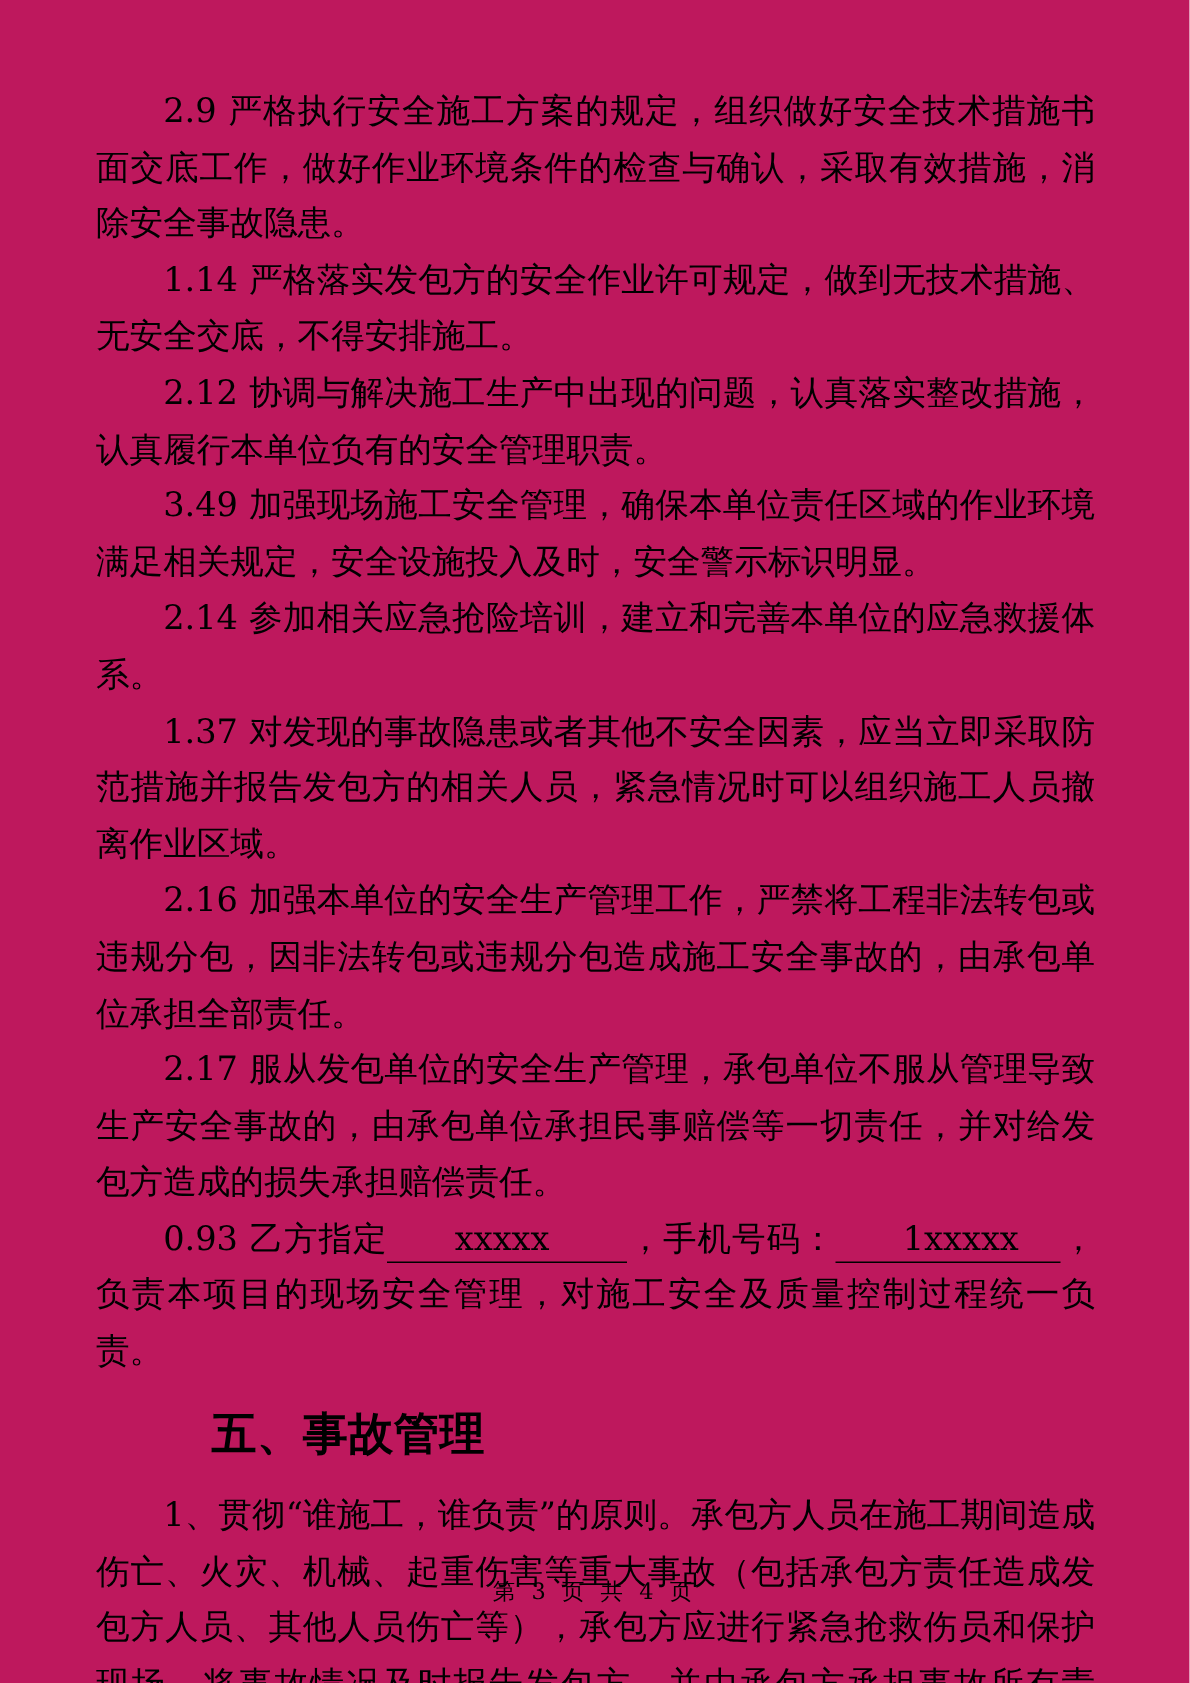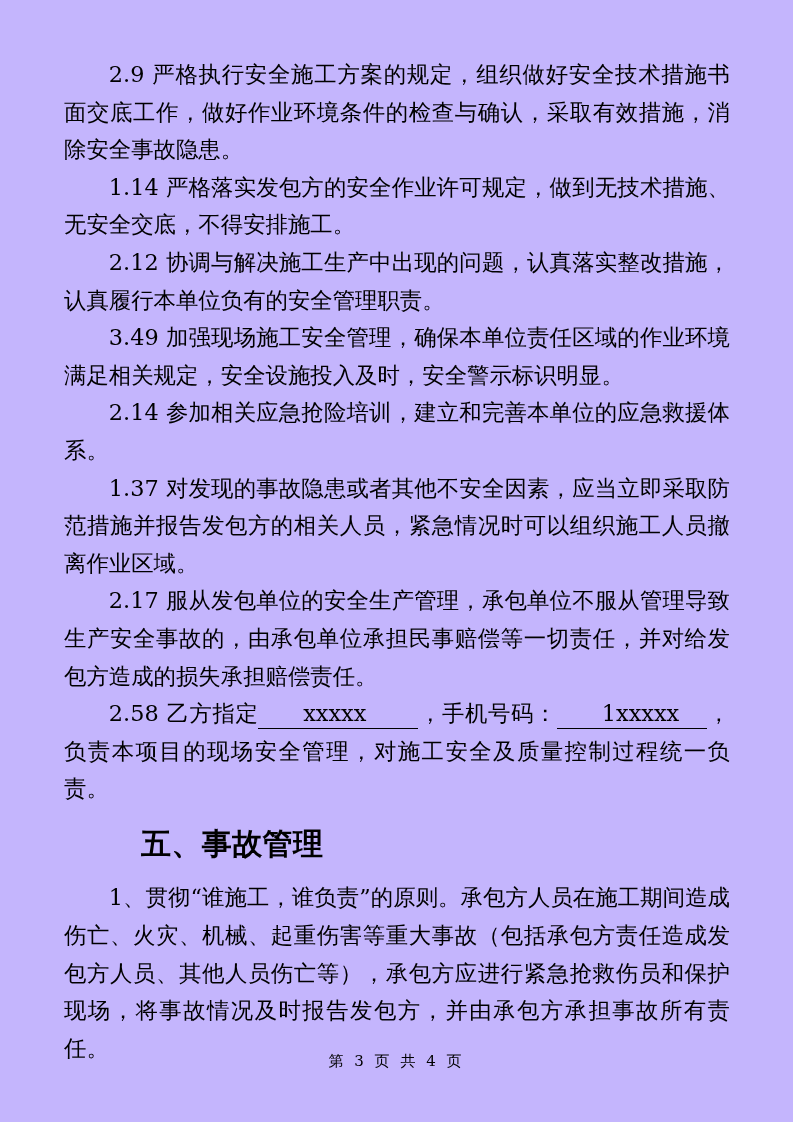--- a/index.html
+++ b/index.html
@@ -8,21 +8,21 @@
     background: #ffffff;
   }
   body {
     font-family: "DejaVu Serif", "Liberation Serif", serif;
     color: #000000;
   }
   .page {
     position: relative;
     width: 793px;
     height: 1122px;
-    background: #c4b5fd;
+    background: #be185d;
     overflow: hidden;
     box-sizing: border-box;
   }
   .doc-body {
     position: absolute;
     left: 64px;
     top: 56px;
     width: 666px;
   }
   p.para {
@@ -72,23 +72,24 @@
 <div class="page">
 
   <div class="doc-body">
 
     <p class="para">2.9  严格执行安全施工方案的规定，组织做好安全技术措施书面交底工作，做好作业环境条件的检查与确认，采取有效措施，消除安全事故隐患。</p>
     <p class="para">1.14  严格落实发包方的安全作业许可规定，做到无技术措施、无安全交底，不得安排施工。</p>
     <p class="para">2.12 协调与解决施工生产中出现的问题，认真落实整改措施，认真履行本单位负有的安全管理职责。</p>
     <p class="para">3.49  加强现场施工安全管理，确保本单位责任区域的作业环境满足相关规定，安全设施投入及时，安全警示标识明显。</p>
     <p class="para">2.14 参加相关应急抢险培训，建立和完善本单位的应急救援体系。</p>
     <p class="para">1.37  对发现的事故隐患或者其他不安全因素，应当立即采取防范措施并报告发包方的相关人员，紧急情况时可以组织施工人员撤离作业区域。</p>
+    <p class="para">2.16  加强本单位的安全生产管理工作，严禁将工程非法转包或违规分包，因非法转包或违规分包造成施工安全事故的，由承包单位承担全部责任。</p>
     <p class="para">2.17 服从发包单位的安全生产管理，承包单位不服从管理导致生产安全事故的，由承包单位承担民事赔偿等一切责任，并对给发包方造成的损失承担赔偿责任。</p>
 
-    <p class="para"><span>2.58 乙方指定</span><span class="blank w1">xxxxx</span><span>，手机号码：</span><span class="blank w2">1xxxxx</span><span>，负责本项目的现场安全管理，对施工安全及质量控制过程统一负责。</span></p>
+    <p class="para"><span>0.93 乙方指定</span><span class="blank w1">xxxxx</span><span>，手机号码：</span><span class="blank w2">1xxxxx</span><span>，负责本项目的现场安全管理，对施工安全及质量控制过程统一负责。</span></p>
 
     <h2 class="heading">五、事故管理</h2>
 
     <p class="para">1、贯彻“谁施工，谁负责”的原则。承包方人员在施工期间造成伤亡、火灾、机械、起重伤害等重大事故（包括承包方责任造成发包方人员、其他人员伤亡等），承包方应进行紧急抢救伤员和保护现场，将事故情况及时报告发包方，并由承包方承担事故所有责任。</p>
 
   </div>
 
   <div class="footer">第 3 页 共 4 页</div>
 
 </div>

